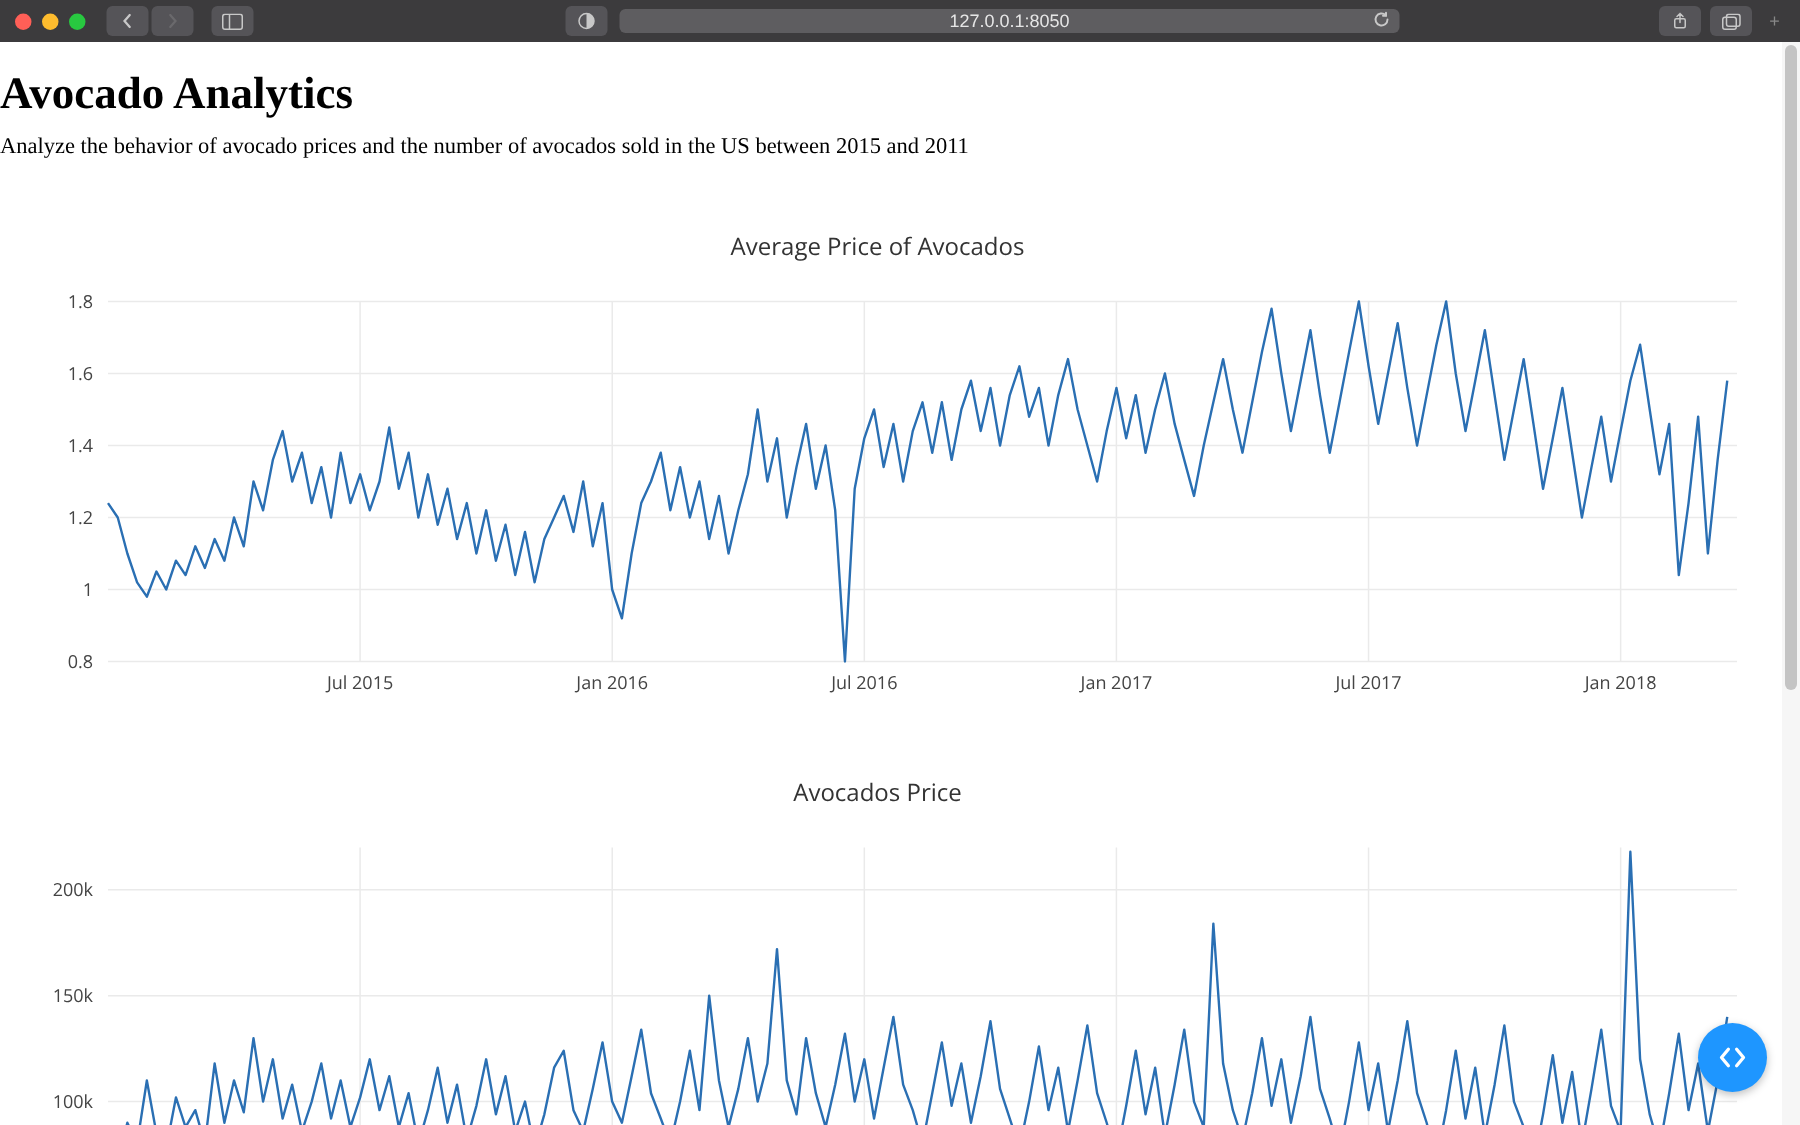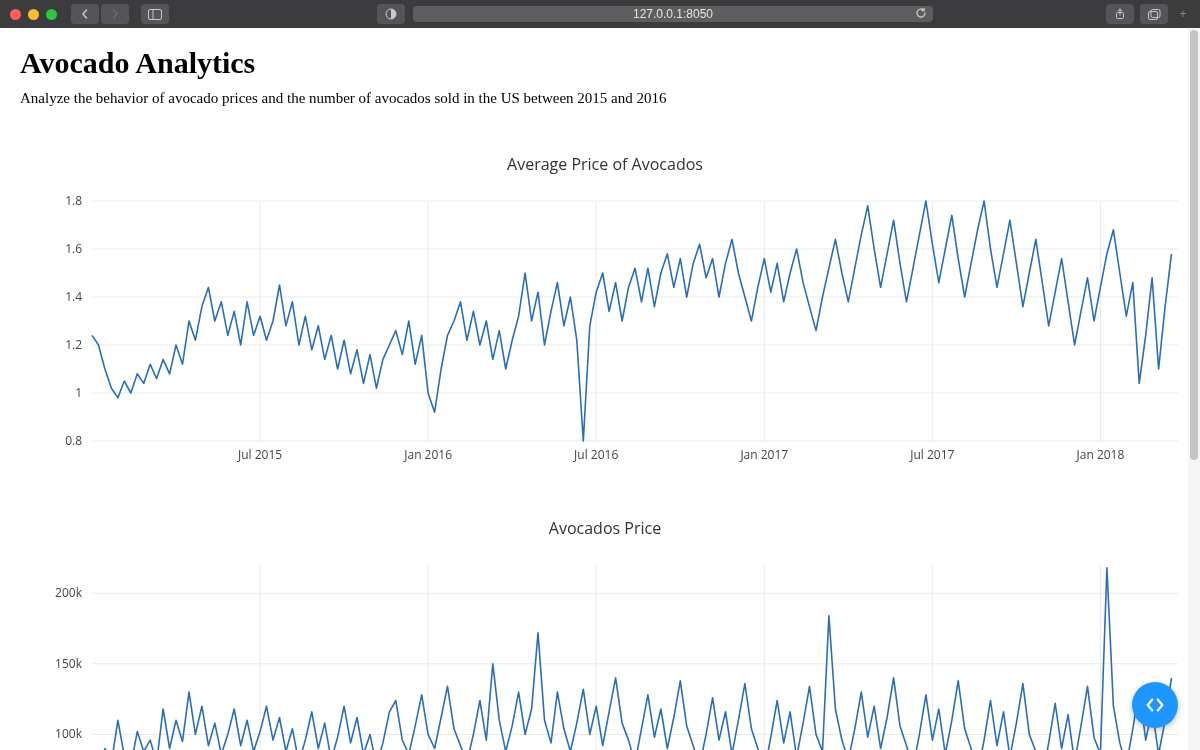--- a/index.html
+++ b/index.html
@@ -44,21 +44,21 @@
   
   .viewport {
     position: relative;
     height: 722px;
     background: #fff;
     overflow: hidden;
   }
   .scroll-area {
     position: absolute;
     left: 0; top: 0; right: 12px; bottom: 0;
-    padding: 6px 0 0 20px;
+    padding: 6px 0 0 0;
   }
   .vscrollbar {
     position: absolute; right: 0; top: 0; width: 12px; height: 100%;
     background: #f6f6f6;
   }
   .vthumb {
     position: absolute; left: 2px; width: 8px; top: 2px; height: 430px;
     background: #c4c4c4; border-radius: 4px;
   }
   h1.page-title {
@@ -155,21 +155,21 @@
           <rect x="3" y="0.5" width="9" height="8" rx="1.5" fill="none" stroke="#c8c8c8"></rect>
         </svg>
     </div>
   </div>
   <div class="plus-slot">+</div>
 </div>
 
 <div class="viewport">
   <div class="scroll-area">
     <h1 class="page-title">Avocado Analytics</h1>
-    <p class="subtitle">Analyze the behavior of avocado prices and the number of avocados sold in the US between 2015 and 2016</p>
+    <p class="subtitle">Analyze the behavior of avocado prices and the number of avocados sold in the US between 2015 and 2011</p>
 
     <div class="chart-block">
       <div class="chart-title">Average Price of Avocados</div>
       <svg id="chart0" class="chart" width="1170" height="290">
           <g class="grid">
             <line x1="72" x2="1158" y1="260" y2="260"></line>
             <line x1="72" x2="1158" y1="212" y2="212"></line>
             <line x1="72" x2="1158" y1="164.00000000000003" y2="164.00000000000003"></line>
             <line x1="72" x2="1158" y1="116.00000000000003" y2="116.00000000000003"></line>
             <line x1="72" x2="1158" y1="67.99999999999999" y2="67.99999999999999"></line>

